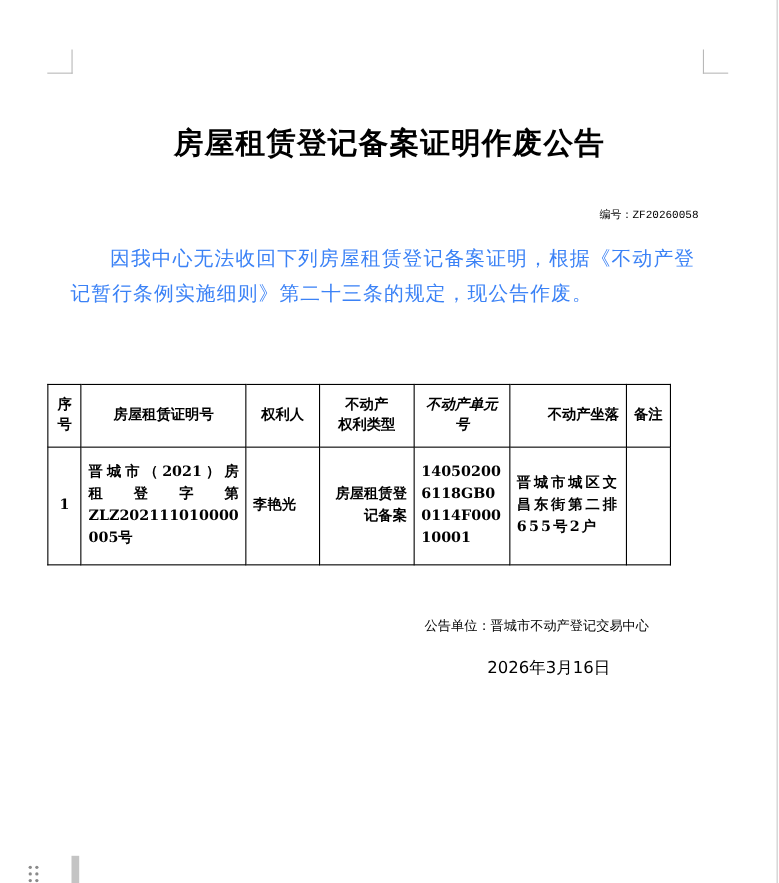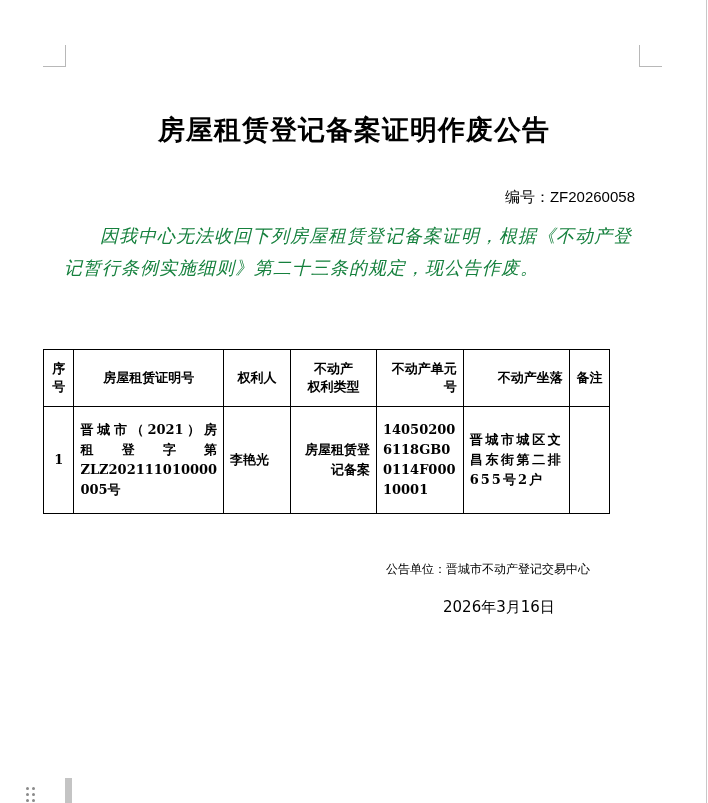--- a/index.html
+++ b/index.html
@@ -48,35 +48,34 @@
       text-align: center;
       font-size: 27px;
       font-weight: bold;
       letter-spacing: 1px;
       font-family: "DejaVu Serif", serif;
     }
     .doc-number {
       position: absolute;
       right: 73px;
       top: 188px;
-      font-size: 15px;
-      font-family: Liberation Sans, sans-serif;
+      font-size: 10px;
+      font-family: Liberation Mono, monospace;
     }
     .body-para {
       position: absolute;
       left: 64px;
       width: 576px;
       top: 220px;
       font-size: 18px;
       line-height: 32px;
       font-family: "DejaVu Sans", sans-serif;
-      color: #15803d;
+      color: #3b82f6;
       text-indent: 2em;
       letter-spacing: 1px;
-      font-style: italic;
     }
     table.notice-table {
       position: absolute;
       left: 43px;
       top: 349px;
       width: 567px;
       border-collapse: collapse;
       font-family: "DejaVu Serif", serif;
       font-weight: bold;
       font-size: 13px;
@@ -163,21 +162,21 @@
 <table class="notice-table">
   <thead>
     <tr>
       <th class="col-seq">序号</th>
       <th class="col-cert" style="">房屋租赁证明号</th>
       <th class="col-holder">权利人</th>
       <th class="col-type">
         <span style="display:block">不动产</span>
         <span style="display:block">权利类型</span>
       </th>
-      <th class="col-unit" style="text-align:right;">不动产单元号</th>
+      <th class="col-unit" style="text-align:center;font-style:italic;">不动产单元号</th>
       <th class="col-location" style="text-align:right; letter-spacing:0;">不动产坐落</th>
       <th class="col-remark">备注</th>
     </tr>
   </thead>
   <tbody>
     <tr>
       <td class="col-seq">1</td>
       <td class="col-cert">
         <span class="cert-line">晋城市（2021）房</span>
         <span class="cert-line">租　登　字　第</span>

